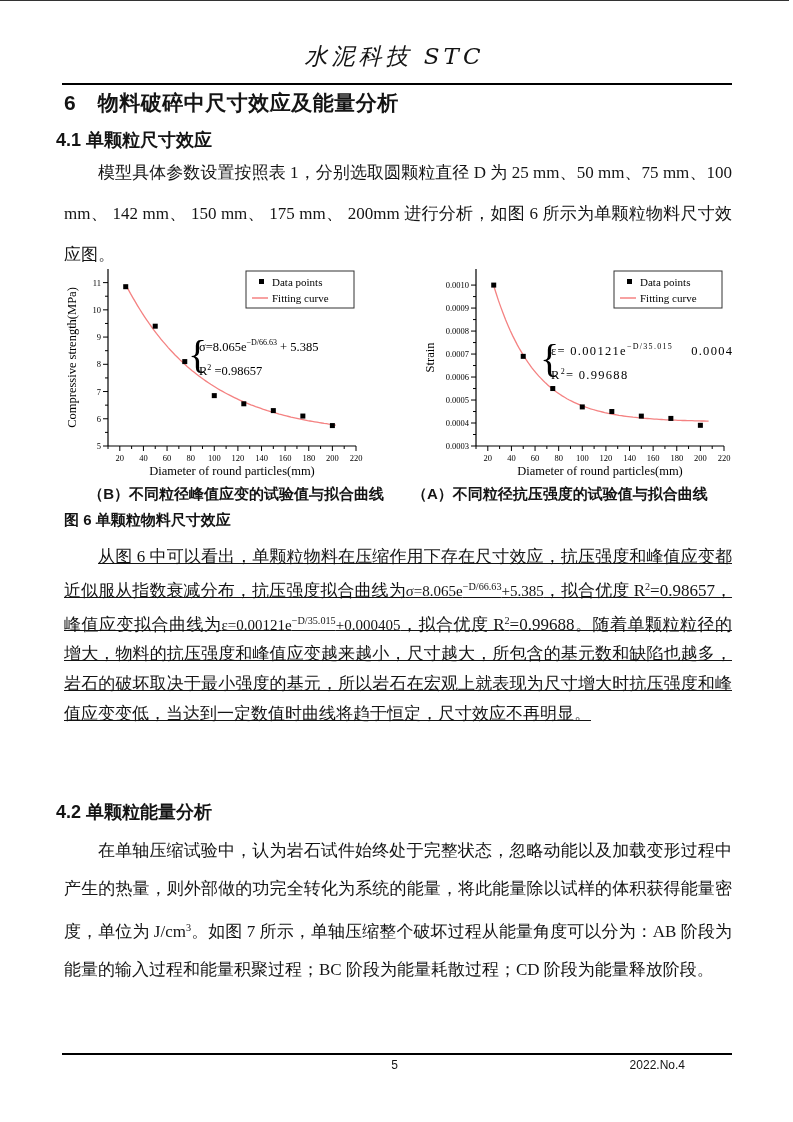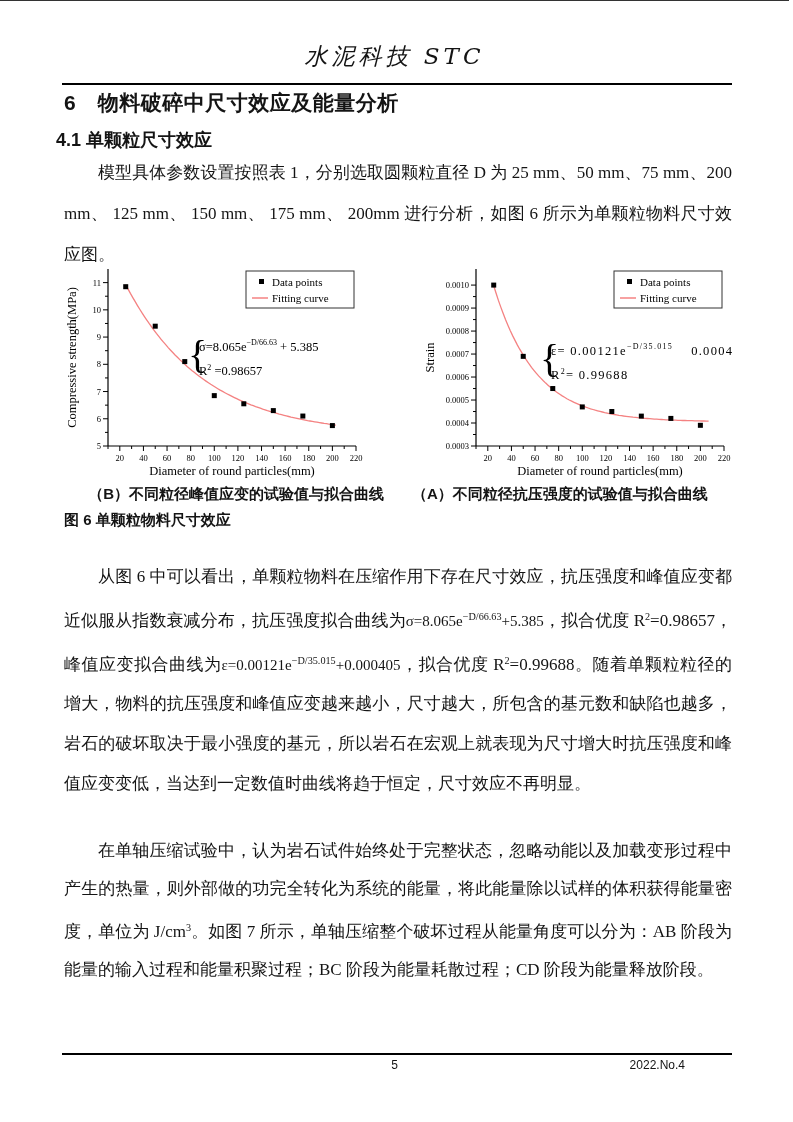--- a/index.html
+++ b/index.html
@@ -24,21 +24,21 @@
     font-size:18px; font-weight:bold;
     font-family:"Liberation Sans","DejaVu Sans",sans-serif;
   }
   .h-sub41 { top:127px; }
   .h-sub42 { top:799px; }
   .para {
     position:absolute; left:64px; width:668px; margin:0;
     text-align:justify; font-size:17px; text-indent:2em;
   }
   .p1 { top:151px; line-height:41px; }
-  .p2 { top:556px; line-height:40px; }
+  .p2 { top:541px; line-height:30px;text-decoration:underline; }
   .p3 { top:831px; line-height:38.4px; }
   .seg-sup { font-size:0.60em; vertical-align:0.55em; letter-spacing:0; }
   .seg-f { font-size:15px; }
   .figure-row {
     position:absolute; top:262px; left:64px; width:668px;
     display:flex; justify-content:space-between; align-items:flex-start;
   }
   .caption-row {
     position:absolute; top:484px; left:64px; width:668px;
     display:flex; justify-content:center; gap:28px;
@@ -65,21 +65,21 @@
 <body>
 
 <div class="page">
 
   <div class="journal-title">水泥科技 STC</div>
   <div class="header-rule"></div>
 
   <h1 class="h-section">6　物料破碎中尺寸效应及能量分析</h1>
   <h2 class="h-sub h-sub41">4.1 单颗粒尺寸效应</h2>
 
-  <p class="para p1">模型具体参数设置按照表 1，分别选取圆颗粒直径 D 为 25 mm、50 mm、75 mm、200 mm、 125 mm、 150 mm、 175 mm、 200mm 进行分析，如图 6 所示为单颗粒物料尺寸效应图。</p>
+  <p class="para p1">模型具体参数设置按照表 1，分别选取圆颗粒直径 D 为 25 mm、50 mm、75 mm、100 mm、 142 mm、 150 mm、 175 mm、 200mm 进行分析，如图 6 所示为单颗粒物料尺寸效应图。</p>
 
   <div class="figure-row">
     <svg id="chartA" width="300" height="216" viewBox="0 0 300 216">
         <line x1="44" y1="6" x2="44" y2="183" stroke="#000" stroke-width="1.2"></line>
         <line x1="44" y1="183" x2="292" y2="183" stroke="#000" stroke-width="1.2"></line>
         <line x1="55.80952380952381" y1="183" x2="55.80952380952381" y2="188" stroke="#000" stroke-width="1"></line>
         <text x="55.80952380952381" y="198" text-anchor="middle" font-size="8.5">20</text>
         <line x1="44" y1="183" x2="44" y2="186" stroke="#000" stroke-width="1"></line>
         <line x1="79.42857142857142" y1="183" x2="79.42857142857142" y2="188" stroke="#000" stroke-width="1"></line>
         <text x="79.42857142857142" y="198" text-anchor="middle" font-size="8.5">40</text>
@@ -233,20 +233,21 @@
   </div>
 
   <div class="caption-row">
     <span>（B）不同粒径峰值应变的试验值与拟合曲线</span>
     <span>（A）不同粒径抗压强度的试验值与拟合曲线</span>
   </div>
   <div class="caption-main">图 6 单颗粒物料尺寸效应</div>
 
   <p class="para p2"><span>从图 6 中可以看出，单颗粒物料在压缩作用下存在尺寸效应，抗压强度和峰值应变都近似服从指数衰减分布，抗压强度拟合曲线为</span><span class="seg-f">σ=8.065e</span><span class="seg-sup">−D/66.63</span><span class="seg-f">+5.385</span><span>，拟合优度 R</span><span class="seg-sup">2</span><span>=0.98657，峰值应变拟合曲线为</span><span class="seg-f">ε=0.00121e</span><span class="seg-sup">−D/35.015</span><span class="seg-f">+0.000405</span><span>，拟合优度 R</span><span class="seg-sup">2</span><span>=0.99688。随着单颗粒粒径的增大，物料的抗压强度和峰值应变越来越小，尺寸越大，所包含的基元数和缺陷也越多，岩石的破坏取决于最小强度的基元，所以岩石在宏观上就表现为尺寸增大时抗压强度和峰值应变变低，当达到一定数值时曲线将趋于恒定，尺寸效应不再明显。</span></p>
 
+  <h2 class="h-sub h-sub42">4.2 单颗粒能量分析</h2>
 
   <p class="para p3"><span>在单轴压缩试验中，认为岩石试件始终处于完整状态，忽略动能以及加载变形过程中产生的热量，则外部做的功完全转化为系统的能量，将此能量除以试样的体积获得能量密度，单位为 J/cm</span><span class="seg-sup">3</span><span>。如图 7 所示，单轴压缩整个破坏过程从能量角度可以分为：AB 阶段为能量的输入过程和能量积聚过程；BC 阶段为能量耗散过程；CD 阶段为能量释放阶段。</span></p>
 
   <div class="footer-rule"></div>
   <div class="page-num">5</div>
   <div class="issue">2022.No.4</div>
 
 </div>
 
 </body></html>

